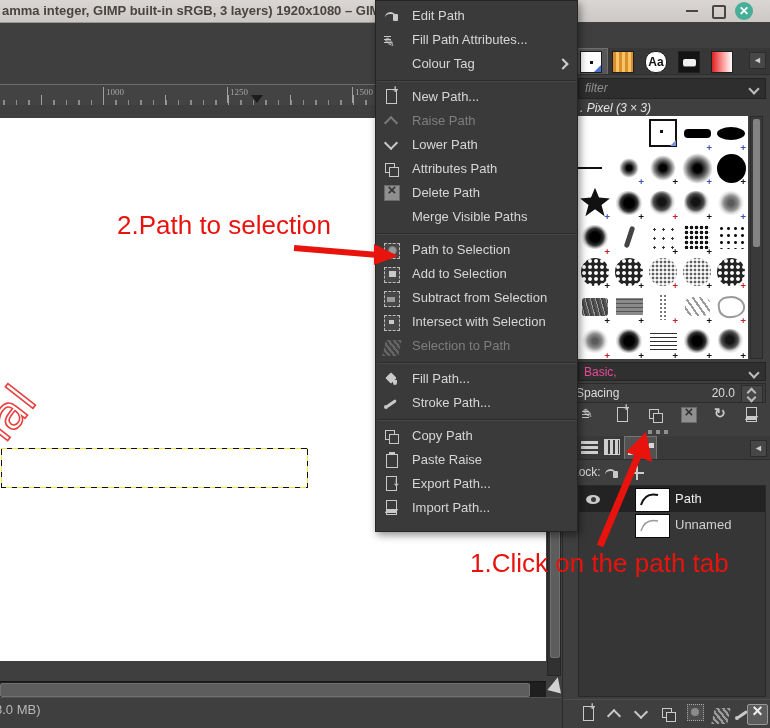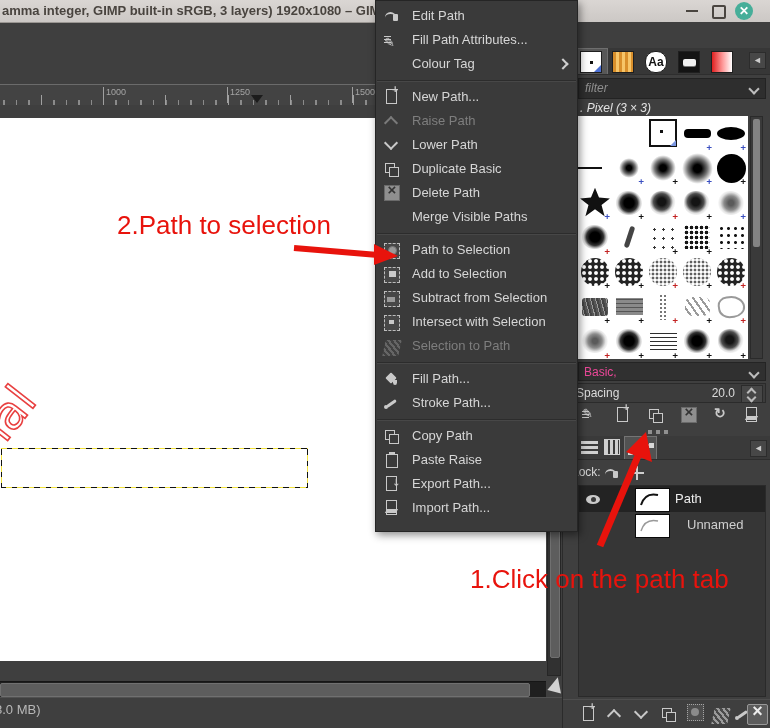--- a/index.html
+++ b/index.html
@@ -16,21 +16,21 @@
   .win-close{left:735px;top:2px;width:18px;height:18px;border-radius:50%;background:#46ae99;
              color:#fff;font-size:12px;font-weight:bold;text-align:center;line-height:18px;}
 
   
   .ruler{left:0;top:84px;width:562px;height:20px;background:#434343;border-top:1px solid #6b6b6b;
      background-image:
        repeating-linear-gradient(90deg,#a0a0a0 0 1px,transparent 1px 62.5px),
        repeating-linear-gradient(90deg,#8b8b8b 0 1px,transparent 1px 12.5px);
      background-size:100% 10px,100% 5px;background-repeat:repeat-x;
      background-position:103px 100%,103px 100%;}
-  .ruler-label{top:2px;font-size:9px;color:#a5a5a5;border-left:1px solid #a0a0a0;padding-left:2px;height:16px;}
+  .ruler-label{top:2px;font-size:9px;color:#a5a5a5;border-left:1px solid #a0a0a0;padding-left:2px;height:16px;font-family:Liberation Serif, serif;}
   .ruler-marker{left:251px;top:95px;width:0;height:0;border-left:6px solid transparent;
                 border-right:6px solid transparent;border-top:8px solid #1c1c1c;}
 
   
   .canvas{left:0;top:118px;width:546px;height:543px;background:#fff;overflow:hidden;}
   .rot-text{left:-18px;top:268px;font-family:"DejaVu Sans",sans-serif;font-size:46px;
             color:transparent;-webkit-text-stroke:1.6px #e84040;transform:rotate(-52deg);}
   .text-bounds{left:1px;top:330px;width:305px;height:38px;border:1px solid transparent;
        border-image:repeating-linear-gradient(45deg,#111 0 4px,#f2e23c 4px 8px) 1;}
   .curved-text{left:7px;top:331px;font-family:"DejaVu Sans",sans-serif;font-size:30px;color:#e41d1d;white-space:nowrap;}
@@ -177,21 +177,21 @@
   .i-move::before{content:"";position:absolute;left:7px;top:1px;width:2px;height:14px;background:#cfcfcf;}
   .i-move::after{content:"";position:absolute;left:1px;top:7px;width:14px;height:2px;background:#cfcfcf;}
 
   .paths-list{left:578px;top:485px;width:188px;height:212px;background:#363636;border:1px solid #2a2a2a;box-sizing:border-box;}
   .prow{position:relative;width:100%;height:26px;}
   .prow.sel{background:#232323;}
   .eye{position:absolute;left:7px;top:9px;width:14px;height:9px;background:#cbcbcb;border-radius:50%;}
   .eye::after{content:"";position:absolute;left:5px;top:2px;width:5px;height:5px;background:#3a3a3a;border-radius:50%;}
   .pthumb{position:absolute;left:56px;top:2px;width:33px;height:22px;background:#fff;border:1px solid #0a0a0a;}
   .pname{position:absolute;left:96px;top:5px;font-size:13px;color:#ededed;}
-  .prow:not(.sel) .pname{color:#cfcfcf;margin-left:12px;}
+  .prow:not(.sel) .pname{color:#cfcfcf;}
 
   .panel-bottom{left:563px;top:699px;width:207px;height:29px;background:#3f3f3f;border-top:1px solid #4e4e4e;}
   .pb{position:absolute;top:6px;width:16px;height:16px;}
   .pb-x{top:4px;width:19px;height:19px;background:#5c5c5c;border:1px solid #989898;border-radius:2px;}
   .pb-x::after{content:"×";position:absolute;left:0;top:-4px;width:19px;text-align:center;font:bold 18px "Liberation Sans",sans-serif;color:#ececec;}
   .pb-selbox{top:4px;width:17px;height:17px;background:#4d4d4d;border:1px dotted #a5a5a5;box-sizing:border-box;}
   .pb-selbox::after{content:"";position:absolute;left:3px;top:3px;width:8px;height:8px;border-radius:50%;background:#8b8b8b;}
 
   
   .anno{z-index:100;color:#e8130c;font-weight:normal;font-size:26px;white-space:nowrap;letter-spacing:0;}
@@ -464,21 +464,21 @@
   </div>
 
   <div class="abs menu">
     <div class="mi"><span class="ic i-bezier"></span><span>Edit Path</span></div>
     <div class="mi"><span class="ic i-pencil lines"></span><span>Fill Path Attributes...</span></div>
     <div class="mi"><span>Colour Tag</span><span class="subarrow"></span></div>
     <div class="msep"></div>
     <div class="mi"><span class="ic i-doc plus"></span><span>New Path...</span></div>
     <div class="mi dis"><span class="ic i-chev up"></span><span>Raise Path</span></div>
     <div class="mi"><span class="ic i-chev down"></span><span>Lower Path</span></div>
-    <div class="mi"><span class="ic i-dup"></span><span>Duplicate Basic</span></div>
+    <div class="mi"><span class="ic i-dup"></span><span>Attributes Path</span></div>
     <div class="mi"><span class="ic i-xbox"></span><span>Delete Path</span></div>
     <div class="mi"><span>Merge Visible Paths</span></div>
     <div class="msep"></div>
     <div class="mi"><span class="ic i-dash circ"></span><span>Path to Selection</span></div>
     <div class="mi"><span class="ic i-dash add"></span><span>Add to Selection</span></div>
     <div class="mi"><span class="ic i-dash sub"></span><span>Subtract from Selection</span></div>
     <div class="mi"><span class="ic i-dash int"></span><span>Intersect with Selection</span></div>
     <div class="mi dis"><span class="ic i-hatch"></span><span>Selection to Path</span></div>
     <div class="msep"></div>
     <div class="mi"><span class="ic i-fill"></span><span>Fill Path...</span></div>
@@ -489,19 +489,19 @@
     <div class="mi"><span class="ic i-doc down"></span><span>Export Path...</span></div>
     <div class="mi"><span class="ic i-doc fold"></span><span>Import Path...</span></div>
   </div>
 
   <div class="abs anno" style="left:117px;top:210px">2.Path to selection</div>
   <svg class="abs anno-svg" style="left:288px;top:238px" width="112" height="30">
     <line x1="6" y1="10" x2="90" y2="17" stroke="#e8130c" stroke-width="6"></line>
     <polygon points="86,6 110,18 86,27" fill="#e8130c"></polygon>
   </svg>
 
-  <div class="abs anno" style="left:470px;top:564px">1.Click on the path tab</div>
+  <div class="abs anno" style="left:470px;top:548px">1.Click on the path tab</div>
   <svg class="abs anno-svg" style="left:588px;top:430px" width="72" height="122">
     <line x1="12" y1="116" x2="50" y2="26" stroke="#e8130c" stroke-width="7"></line>
     <polygon points="38,22 58,2 64,32" fill="#e8130c"></polygon>
   </svg>
 
 </div>
 
 </body></html>

